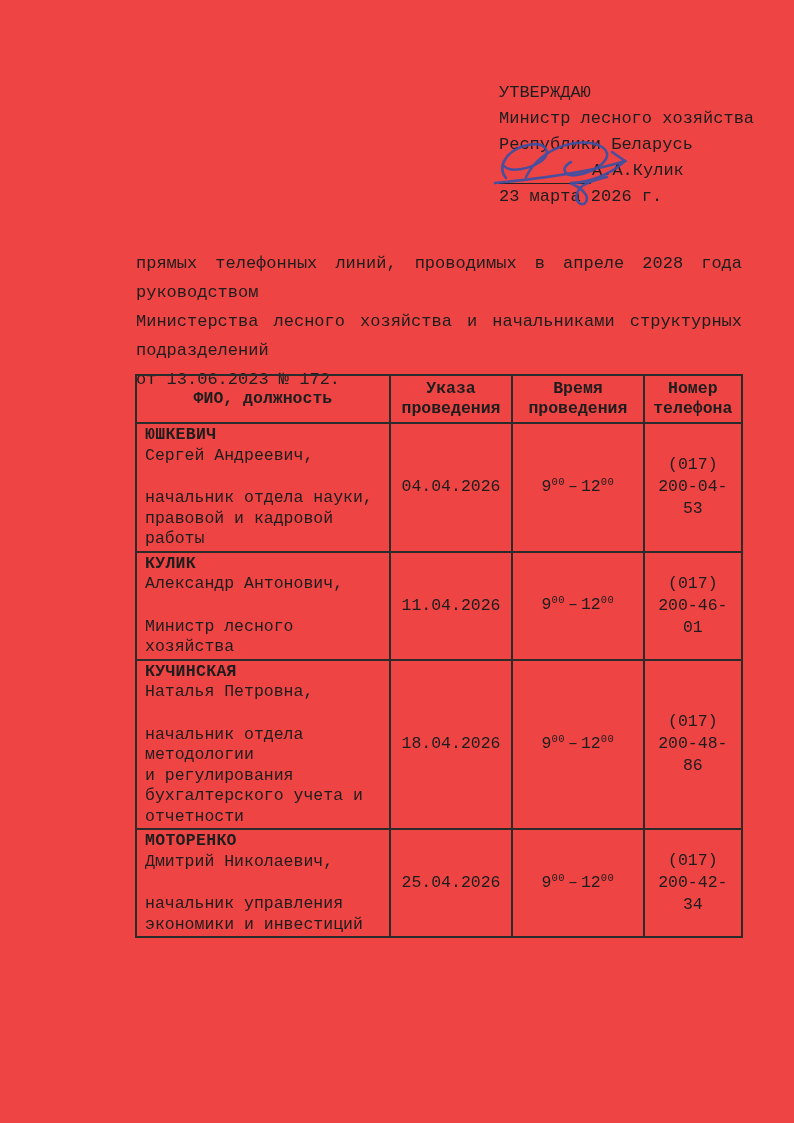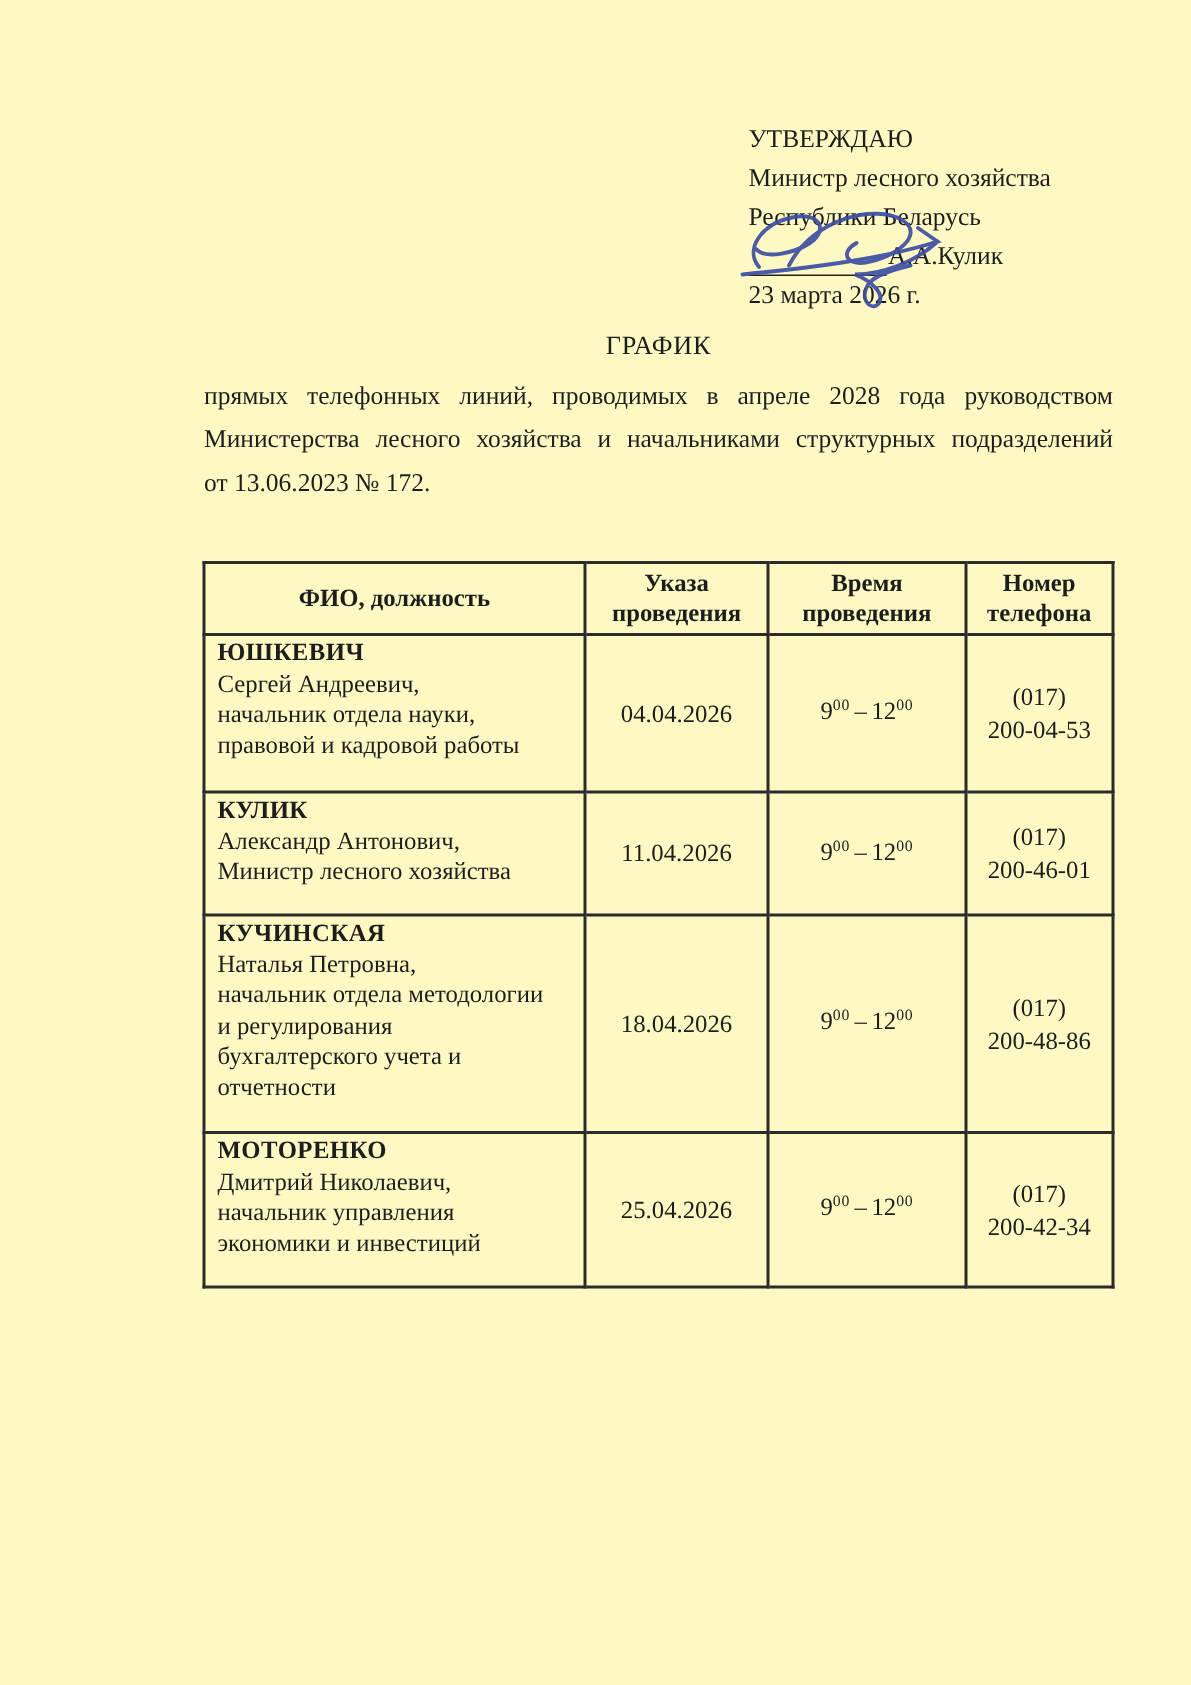--- a/index.html
+++ b/index.html
@@ -1,22 +1,22 @@
 <!DOCTYPE html>
 <html><head>
 <meta charset="utf-8">
 <style>
   * { box-sizing: border-box; }
   html, body { margin: 0; padding: 0; background: #ffffff; }
   .page {
     position: relative;
     width: 794px;
     height: 1123px;
-    background: #fef9c3;
-    font-family: Liberation Serif, serif;
+    background: #ef4444;
+    font-family: Liberation Mono, monospace;
     color: #1d1d1d;
     overflow: hidden;
     margin: 0 auto;
   }
 
   
   .approval {
     position: absolute;
     left: 499px;
     top: 80px;
@@ -94,21 +94,21 @@
     text-align: center;
     vertical-align: middle;
     line-height: 22px;
   }
   tr.hdr   { height: 44px; }
   tr.r1    { height: 105px; }
   tr.r2    { height: 82px; }
   tr.r3    { height: 145px; }
   tr.r4    { height: 103px; }
   .surname { font-weight: bold; letter-spacing: 0.3px; }
-  .pos-block { }
+  .pos-block { margin-top: 22px; }
   .sup {
     font-size: 10.5px;
     position: relative;
     top: -6px;
     letter-spacing: 0.5px;
   }
   .tsep { margin: 0 3px; }
 </style>
 </head>
 <body>
@@ -126,21 +126,20 @@
     <div class="row">23 марта 2026 г.</div>
 
     <svg class="signature-svg" width="168" height="80" viewBox="0 0 168 80" fill="none" stroke="#3b4fa5" stroke-width="2.6" stroke-linecap="round" opacity="0.92">
       <path d="M16,46 C6,34 18,17 38,13 C56,9 63,21 50,30 C39,37 20,41 14,34"></path>
       <path d="M36,45 C52,13 94,4 112,15 C127,25 106,40 87,43 C74,45 70,36 81,30"></path>
       <path d="M5,51 C46,47 98,41 135,29 L122,20"></path>
       <path d="M135,29 C120,43 98,51 80,51 C90,55 100,63 96,70 C92,76 83,69 88,59 C91,52 104,48 117,45"></path>
     </svg>
   </div>
 
-  <div class="doc-title">ГРАФИК</div>
 
   <div class="doc-paragraph">
       <div>прямых телефонных линий, проводимых в апреле 2028 года руководством</div>
       <div>Министерства лесного хозяйства и начальниками структурных подразделений</div>
       <div>от 13.06.2023 № 172.</div>
     </div>
 
   <table class="schedule">
     <colgroup>
       <col style="width:253px">

